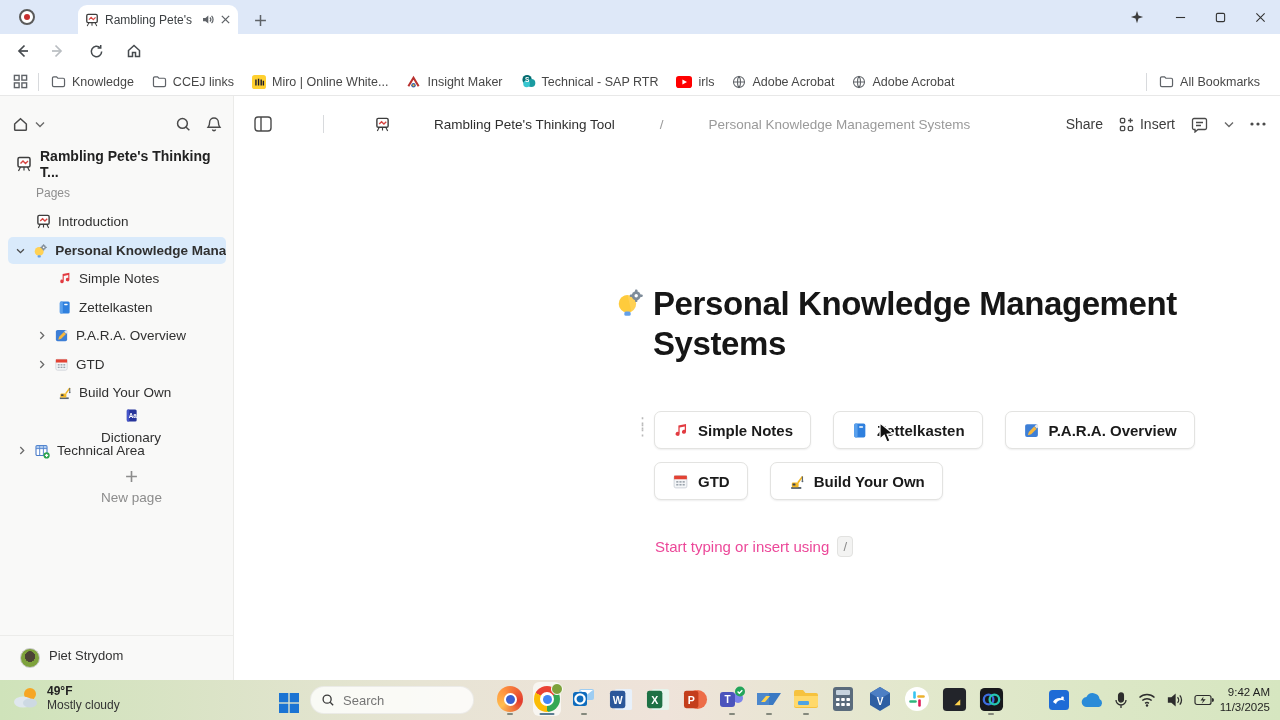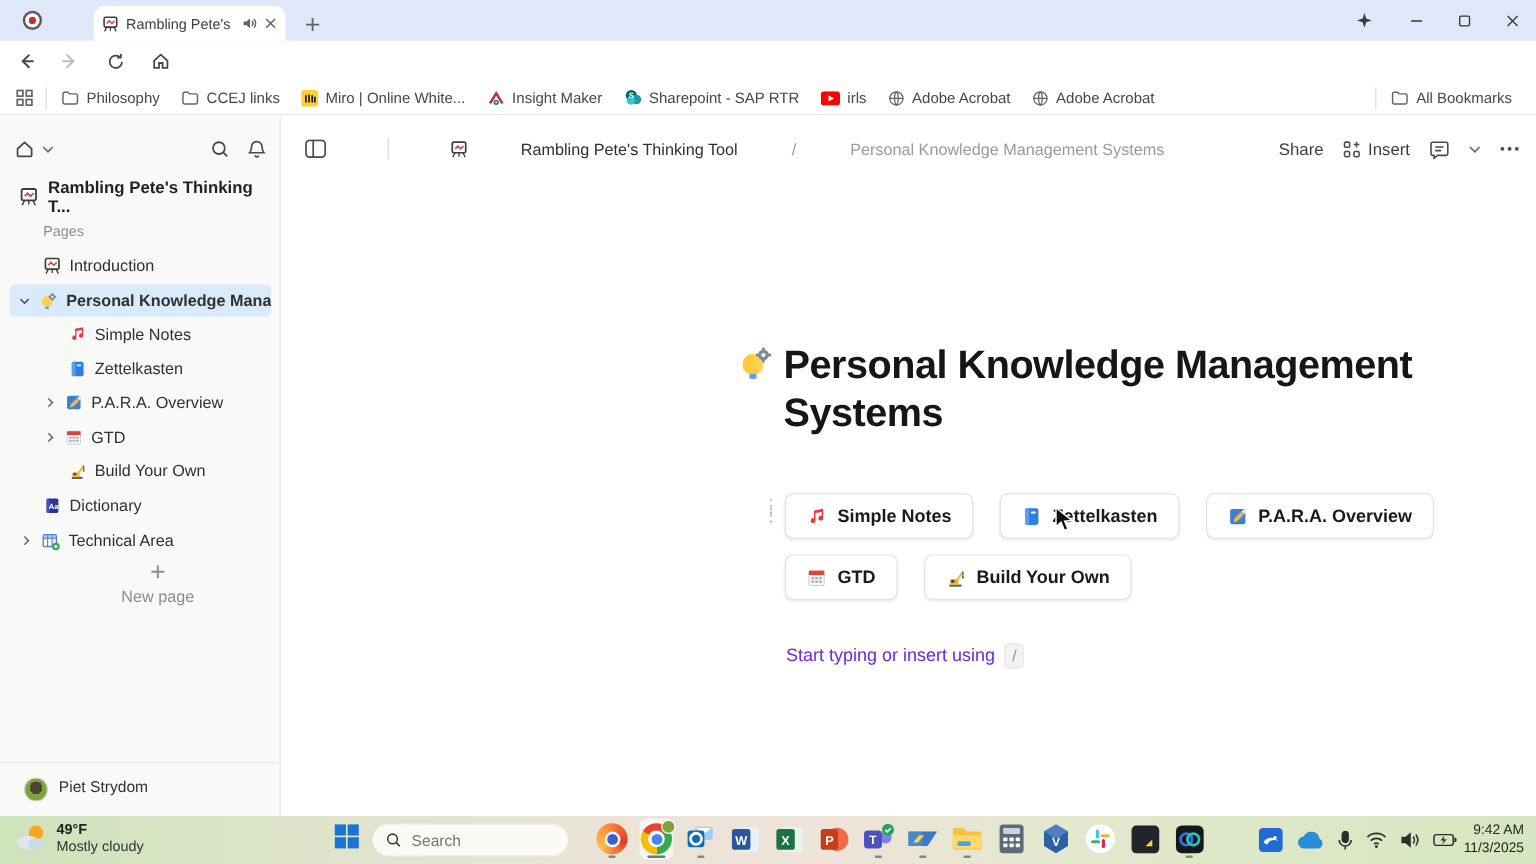--- a/index.html
+++ b/index.html
@@ -48,29 +48,29 @@
   .crumb { font-size:13.5px; color:#2f2f2f; }
   .crumb.gray { color:#9a9a9a; }
   .topbar-right { position:absolute; right:14px; top:14px; height:28px; display:flex; align-items:center; gap:16px; font-size:14px; color:#3d3d3d; }
 
   .doc-title-wrap { position:absolute; left:418px; top:188px; width:548px; font-size:33px; line-height:40px; font-weight:bold; letter-spacing:-0.4px; color:#161616; }
   .title-emoji { position:absolute; left:379px; top:192px; }
   .btn-grid { position:absolute; left:419px; top:315px; width:565px; display:flex; flex-wrap:wrap; gap:13px 22px; }
   .pbtn { height:38px; display:flex; align-items:center; gap:9px; padding:0 17px; background:#fff; border:1px solid #e3e3e1; border-radius:7px; box-shadow:0 1px 2px rgba(0,0,0,.07); font-size:15px; font-weight:bold; color:#1a1a1a; }
   .drag-dots { position:absolute; left:400px; top:323px; color:#b9b9b9; font-size:15px; letter-spacing:0; line-height:7px; }
   .placeholder-row { position:absolute; left:420px; top:440px; display:flex; align-items:center; gap:8px; }
-  .ph-text { font-size:15px; color:#6d28d9; }
+  .ph-text { font-size:15px; color:#ec4899; }
   .keycap { min-width:16px; height:21px; padding:0 4px; background:#f3f3f2; border:1px solid #e2e2e0; border-radius:4px; font-size:13px; color:#8a8a8a; display:flex; align-items:center; justify-content:center; }
 
   
   .taskbar { left:0; top:680px; width:1280px; height:40px; background:linear-gradient(90deg,#cfe3ba 0%,#e7e4d4 33%,#efe3da 52%,#e2e8cc 72%,#d6e6c0 100%); display:flex; align-items:center; }
   .weather { position:absolute; left:10px; top:4px; display:flex; align-items:center; gap:7px; }
   .weather .t { font-size:12px; color:#222; font-weight:bold; }
   .weather .c { font-size:12px; color:#333; }
-  .start-search { position:absolute; left:278px; top:6px; display:flex; align-items:flex-start; gap:10px; }
+  .start-search { position:absolute; left:278px; top:6px; display:flex; align-items:flex-end; gap:10px; }
   .search-pill { width:164px; height:28px; background:rgba(255,255,255,.8); border:1px solid rgba(0,0,0,.06); border-radius:14px; display:flex; align-items:center; padding:0 10px; gap:8px; }
   .search-pill input { border:0; outline:0; background:transparent; font-size:13px; color:#444; width:110px; font-family:"Liberation Sans",sans-serif; }
   .tb-apps { position:absolute; left:496px; top:2px; display:flex; align-items:flex-start; gap:9px; }
   .tb-icon { position:relative; width:28px; height:34px; display:flex; align-items:center; justify-content:center; }
   .tb-icon .dash { position:absolute; bottom:1px; left:50%; transform:translateX(-50%); width:6px; height:2.5px; border-radius:2px; background:#84887c; }
   .tb-icon.active { background:rgba(255,255,255,.65); border-radius:6px; }
   .tb-icon.active .dash { width:15px; background:#5b7d92; }
   .tray { position:absolute; right:66px; top:0; height:40px; display:flex; align-items:center; gap:11px; }
   .clock { position:absolute; right:10px; top:5px; text-align:right; font-size:11.5px; color:#1f1f1f; line-height:15px; }
 
@@ -268,21 +268,21 @@
         </svg>
     </span>
     <span class="vdiv" style="margin-right:12px;"></span>
 
     <span class="bm">
       <span>
           <svg width="15" height="13" viewBox="0 0 16 14" fill="none" stroke="#5f6368" stroke-width="1.3">
             <path d="M1.5 3.5c0-.8.6-1.5 1.4-1.5h3l1.4 1.5h5.8c.8 0 1.4.7 1.4 1.5v6c0 .8-.6 1.5-1.4 1.5H2.9c-.8 0-1.4-.7-1.4-1.5Z"></path>
           </svg>
         </span>
-      <span>Philosophy</span>
+      <span>Knowledge</span>
     </span>
     <span class="bm">
       <span>
           <svg width="15" height="13" viewBox="0 0 16 14" fill="none" stroke="#5f6368" stroke-width="1.3">
             <path d="M1.5 3.5c0-.8.6-1.5 1.4-1.5h3l1.4 1.5h5.8c.8 0 1.4.7 1.4 1.5v6c0 .8-.6 1.5-1.4 1.5H2.9c-.8 0-1.4-.7-1.4-1.5Z"></path>
           </svg>
         </span>
       <span>CCEJ links</span>
     </span>
     <span class="bm">
@@ -306,21 +306,21 @@
     </span>
     <span class="bm">
       <span>
           <svg width="15" height="15" viewBox="0 0 16 16">
             <circle cx="6.5" cy="6" r="5" fill="#036c70"></circle>
             <circle cx="11" cy="9.5" r="4.3" fill="#1a9ba1"></circle>
             <circle cx="6" cy="10.5" r="3.6" fill="#37c6d0"></circle>
             <text x="6.6" y="8.6" font-size="7" font-weight="bold" fill="#fff" text-anchor="middle" font-family="Liberation Sans, sans-serif">S</text>
           </svg>
         </span>
-      <span>Sharepoint - SAP RTR</span>
+      <span>Technical - SAP RTR</span>
     </span>
     <span class="bm">
       <span>
           <svg width="16" height="12" viewBox="0 0 16 12">
             <rect width="16" height="12" rx="2.8" fill="#f00"></rect>
             <path d="M6.4 3.4v5.2L11 6Z" fill="#fff"></path>
           </svg>
         </span>
       <span>irls</span>
     </span>
@@ -497,21 +497,21 @@
               <rect x="3.6" y="9" width="6.4" height="4.4" rx="1" fill="#f2b724"></rect>
               <rect x="4.3" y="9.8" width="2.7" height="2" rx=".5" fill="#3e4750"></rect>
               <path d="m9.3 9.2 4.4-6" stroke="#f2b724" stroke-width="1.6"></path>
               <path d="M13.6 3.2v4.1" stroke="#5b6670" stroke-width="1.1"></path>
               <circle cx="13.6" cy="7.8" r=".9" fill="#5b6670"></circle>
             </svg>
           </span>
         <span>Build Your Own</span>
       </div>
 
-      <div class="srow" style="top:312px; padding-left:28px;">
+      <div class="srow" style="top:312px; padding-left:28px;flex-direction:column;">
         <span>
             <svg width="15" height="15" viewBox="0 0 16 16">
               <rect x="3" y="1.5" width="10.5" height="13" rx="1.6" fill="#27359b"></rect>
               <rect x="3" y="1.5" width="2.6" height="13" rx="1.2" fill="#4555c9"></rect>
               <text x="9.3" y="10.6" font-size="6.8" font-weight="bold" fill="#fff" text-anchor="middle" font-family="Liberation Sans, sans-serif">Aa</text>
             </svg>
           </span>
         <span>Dictionary</span>
       </div>
 

